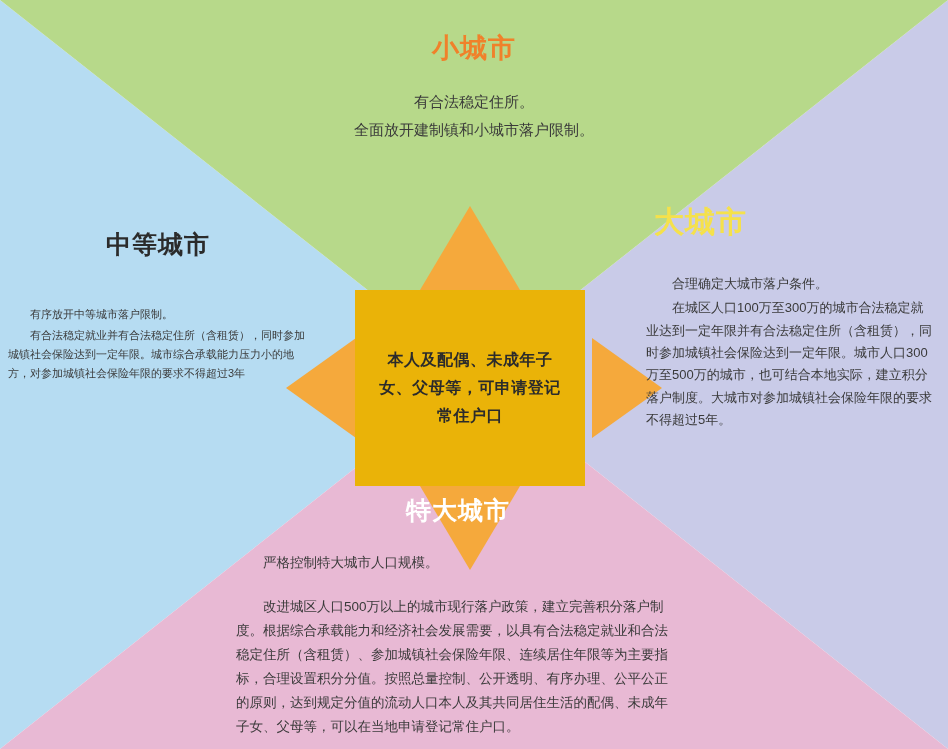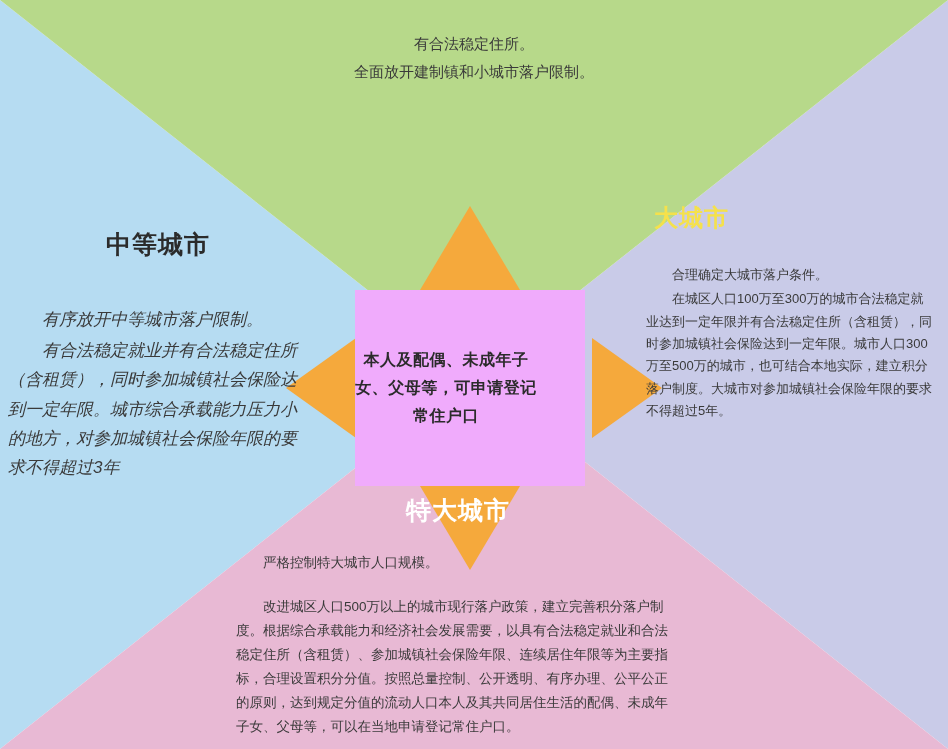--- a/index.html
+++ b/index.html
@@ -45,24 +45,24 @@
     border-top: 374px solid transparent;
     border-bottom: 375px solid transparent;
     border-right: 474px solid #c9cbe8;
   }
 
   
   #center-block {
     position: absolute;
     left: 355px; top: 290px;
     width: 230px; height: 196px;
-    background: #f0abfc;
+    background: #eab308;
     display: flex;
     align-items: center;
-    justify-content: flex-start;
+    justify-content: center;
     text-align: center;
   }
   #center-block .center-text {
     font-size: 16px;
     font-weight: bold;
     color: #2b2b2b;
     line-height: 1.75;
     letter-spacing: 0.5px;
     width: 182px;
   }
@@ -120,29 +120,29 @@
   
   #panel-left {
     left: 8px; top: 228px; width: 300px;
   }
   #panel-left .q-title {
     font-size: 25px;
     color: #2b2b2b;
     text-align: center;
     margin-bottom: 44px;
   }
-  #panel-left .q-body { font-size: 17px; font-style: italic; }
+  #panel-left .q-body { font-size: 11px; }
   #panel-left .q-body p { text-indent: 2em; margin-bottom: 2px; }
 
   
   #panel-right {
     right: 12px; top: 202px; width: 290px;
   }
   #panel-right .q-title {
-    font-size: 24px;
+    font-size: 30px;
     color: #f5e14b;
     text-align: left;
     margin-left: 8px;
     margin-bottom: 30px;
   }
   #panel-right .q-body { font-size: 13px; }
   #panel-right .q-body p { text-indent: 2em; margin-bottom: 2px; }
 
   
   #panel-bottom {
@@ -170,20 +170,21 @@
   <div class="arrow arrow-up"></div>
   <div class="arrow arrow-down"></div>
   <div class="arrow arrow-left"></div>
   <div class="arrow arrow-right"></div>
 
   <div id="center-block">
     <div class="center-text">本人及配偶、未成年子女、父母等，可申请登记常住户口</div>
   </div>
 
   <div class="panel" id="panel-top">
+    <div class="q-title">小城市</div>
     <div class="q-body">
       <p>有合法稳定住所。</p>
       <p>全面放开建制镇和小城市落户限制。</p>
     </div>
   </div>
 
   <div class="panel" id="panel-left">
     <div class="q-title">中等城市</div>
     <div class="q-body">
       <p>有序放开中等城市落户限制。</p>

